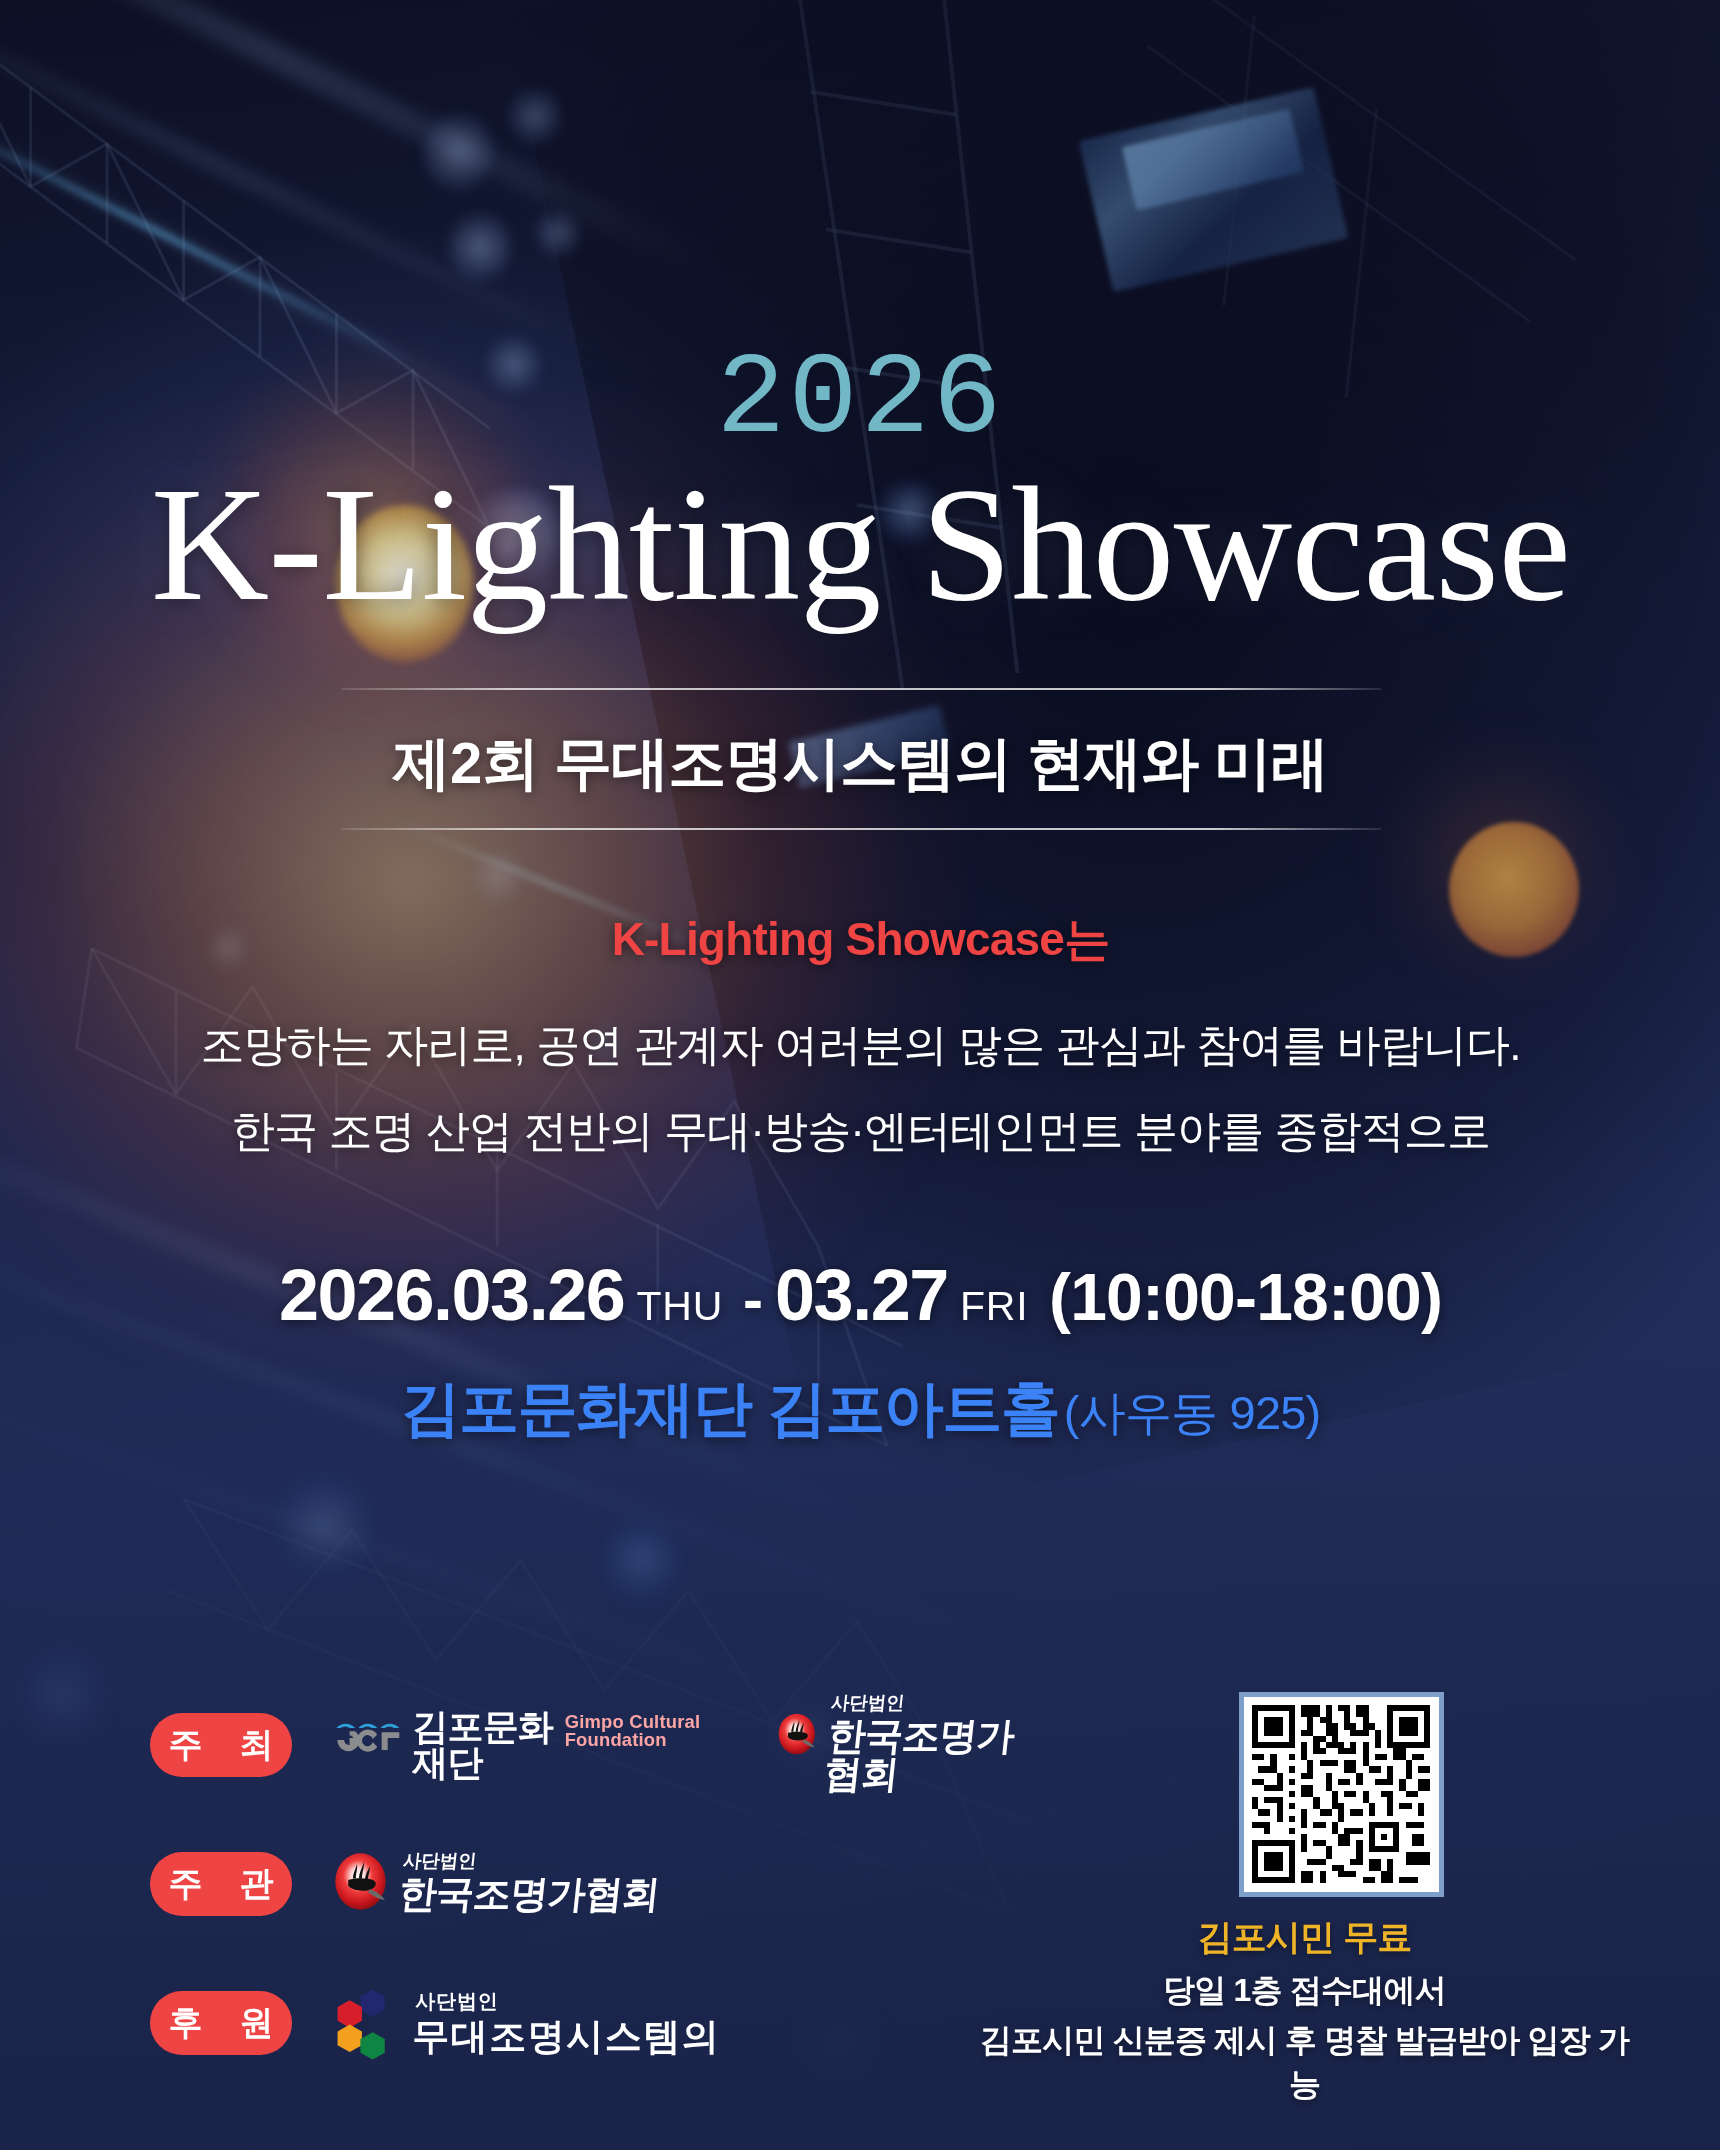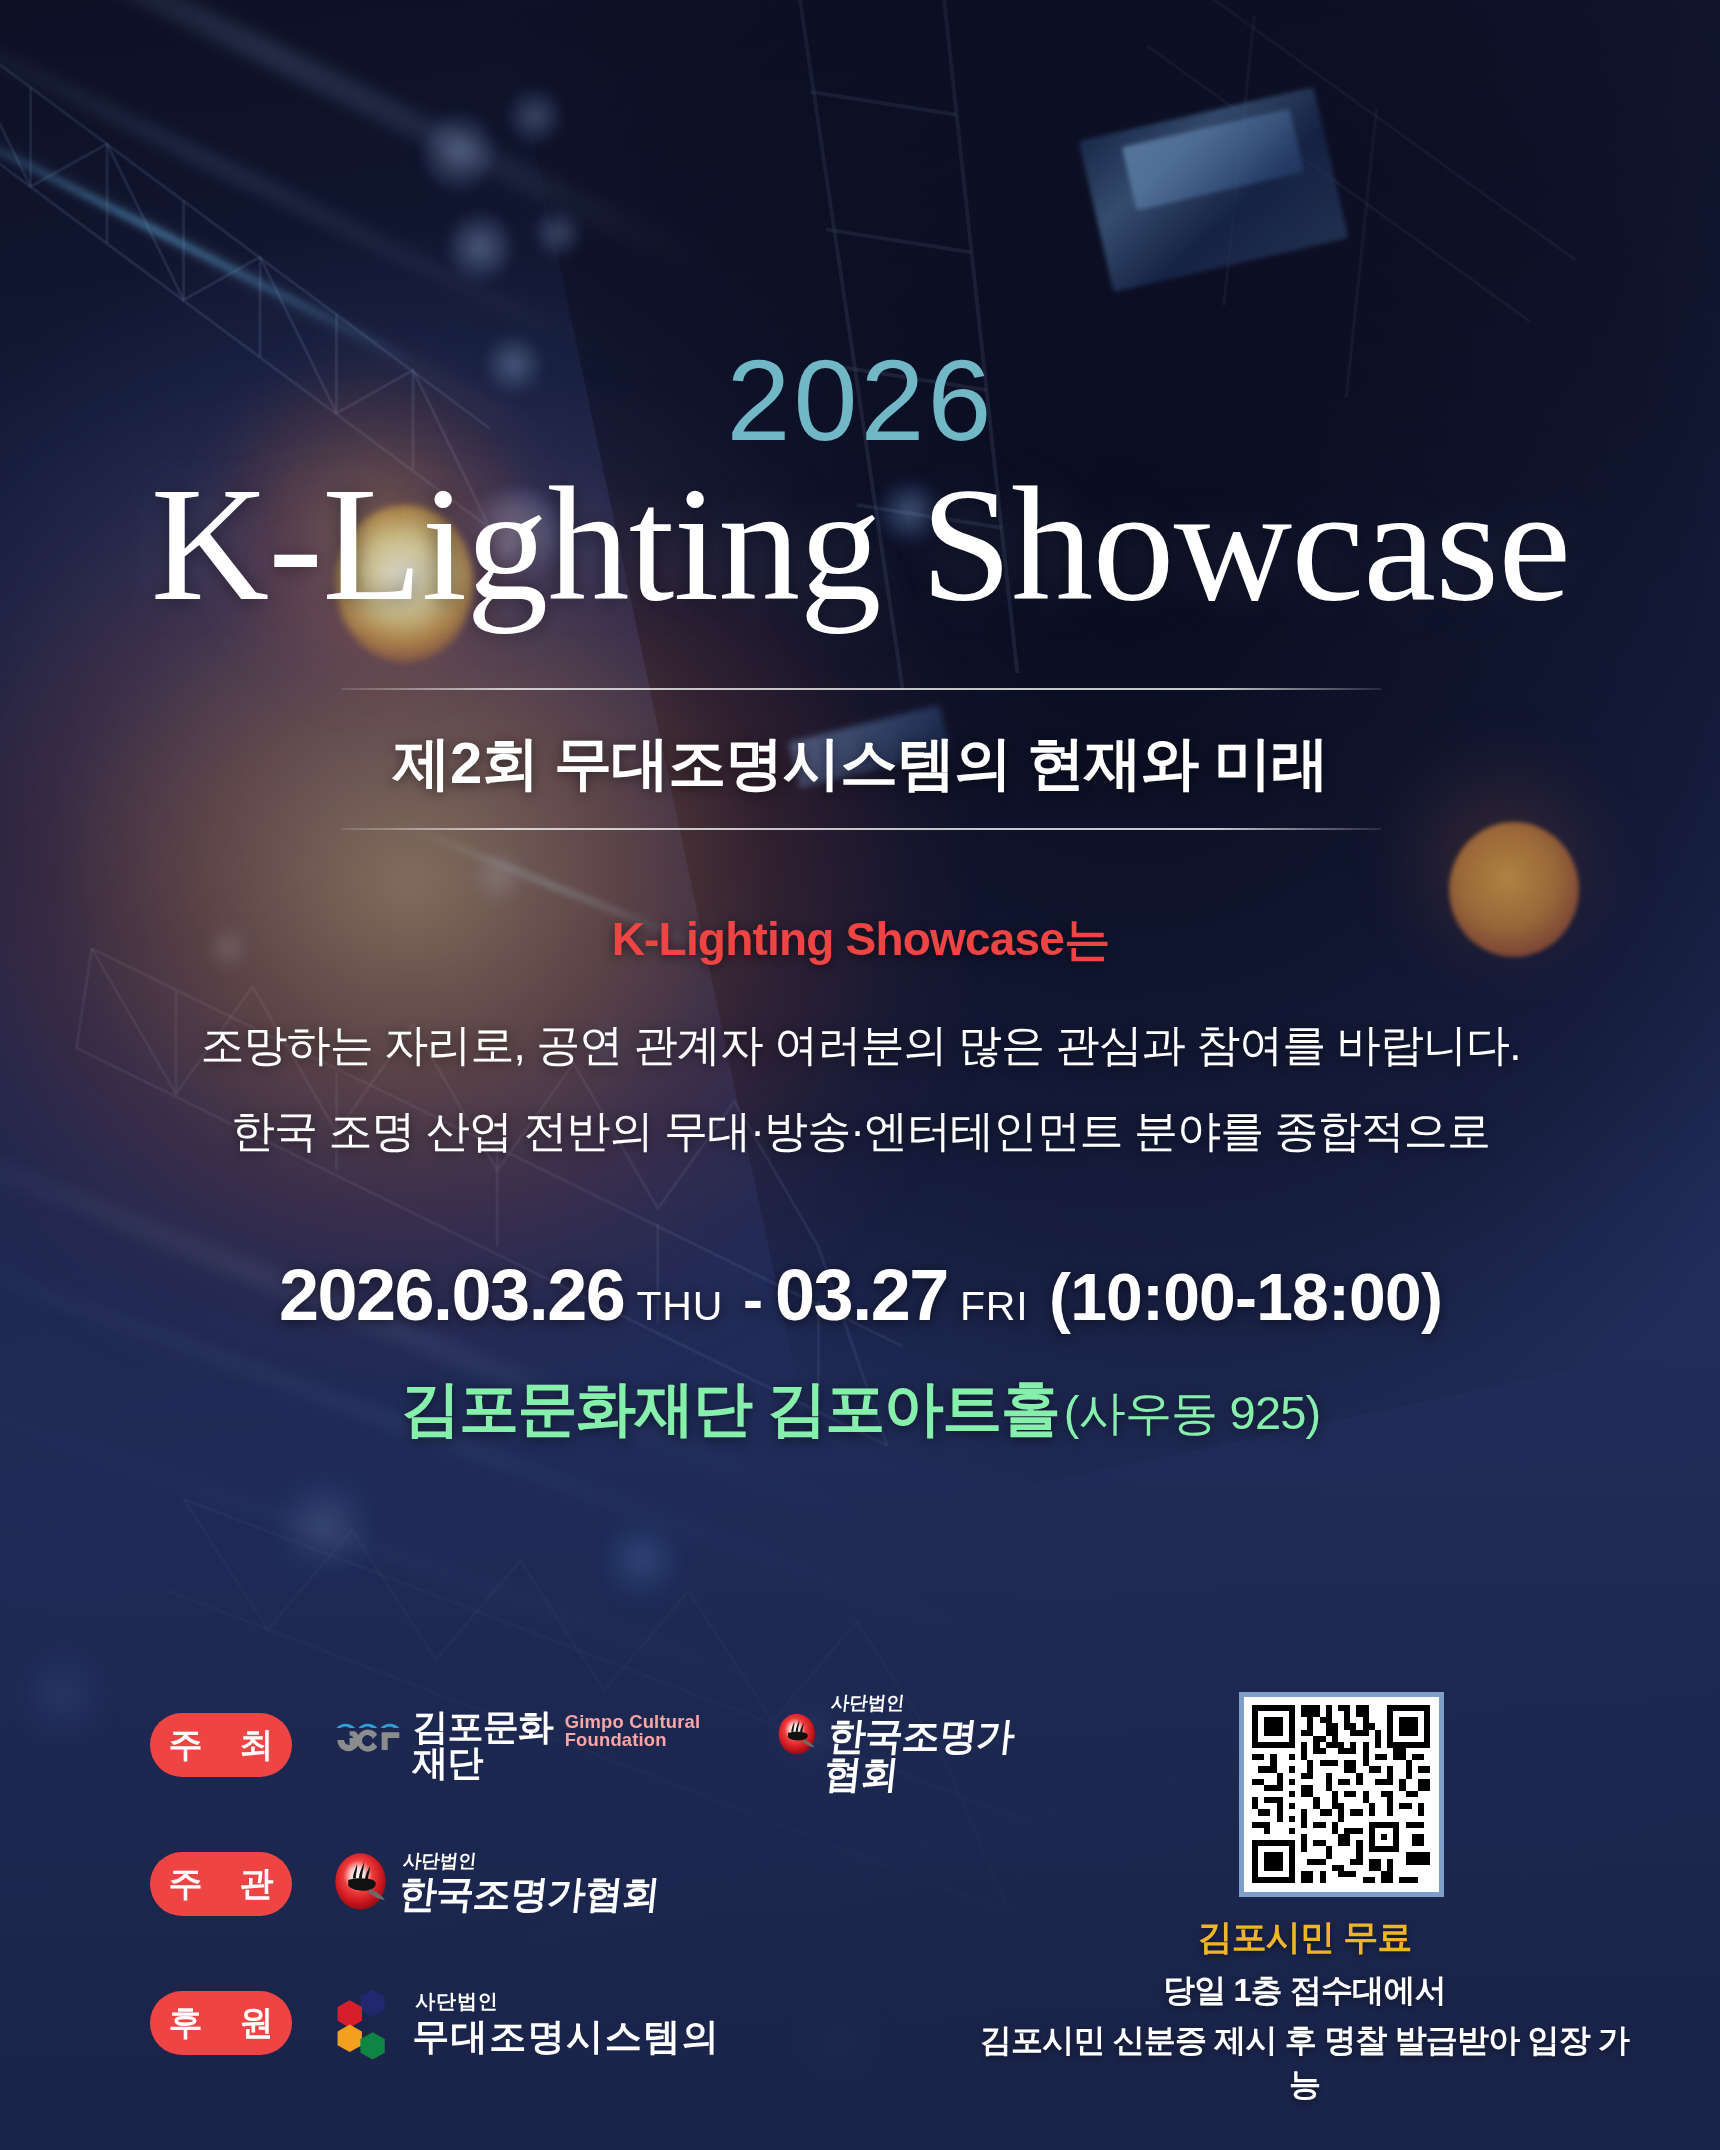--- a/index.html
+++ b/index.html
@@ -170,21 +170,21 @@
     position:absolute; left:0; right:0; top:62%; bottom:0;
     background:linear-gradient(180deg, rgba(28,38,78,0) 0%, rgba(28,40,82,.46) 30%, rgba(27,38,78,.72) 62%, rgba(26,36,74,.86) 100%);
   }
 
   
   .content{ position:relative; z-index:5; width:100%; height:100%; }
 
   .year{
     position:absolute; top:343px; left:0; right:0;
     text-align:center;
-    font-family:Liberation Sans, sans-serif;
+    font-family:Liberation Mono, monospace;
     font-size:115px; line-height:1;
     letter-spacing:3.1px;
     color:#72B7C6;
     font-weight:300;
   }
 
   .title{
     position:absolute; top:457px; left:0; right:0;
     text-align:center;
     font-family:"Liberation Serif", serif;
@@ -245,21 +245,21 @@
   }
   .d-dow{
     font-size:41px; font-weight:400; letter-spacing:0.8px;
     margin:0 7.6px 0 12.2px; vertical-align:baseline;
   }
   .d-dash{ font-size:60px; font-weight:700; margin:0 12.2px; vertical-align:baseline; }
   .d-time{ font-size:66px; font-weight:700; letter-spacing:-0.8px; margin-left:13px; vertical-align:baseline;}
 
   .venue{
     position:absolute; top:1369px; left:0; right:0;
-    text-align:center; color:#86efac; white-space:nowrap;
+    text-align:center; color:#3b82f6; white-space:nowrap;
     text-shadow:0 2.3px 12.2px rgba(0,0,0,.55);
   }
   .v-main{ font-size:60px; font-weight:700; letter-spacing:-1.5px; }
   .v-sub{ font-size:47px; font-weight:400; letter-spacing:-0.8px; margin-left:4.6px; }
 
   
   .credits{ position:absolute; left:150px; top:1707px; width:864px; }
   .credit-row{ display:flex; align-items:center; height:76px; margin-bottom:63px; }
   .badge{
     width:142px; height:64px; flex:0 0 142px;

